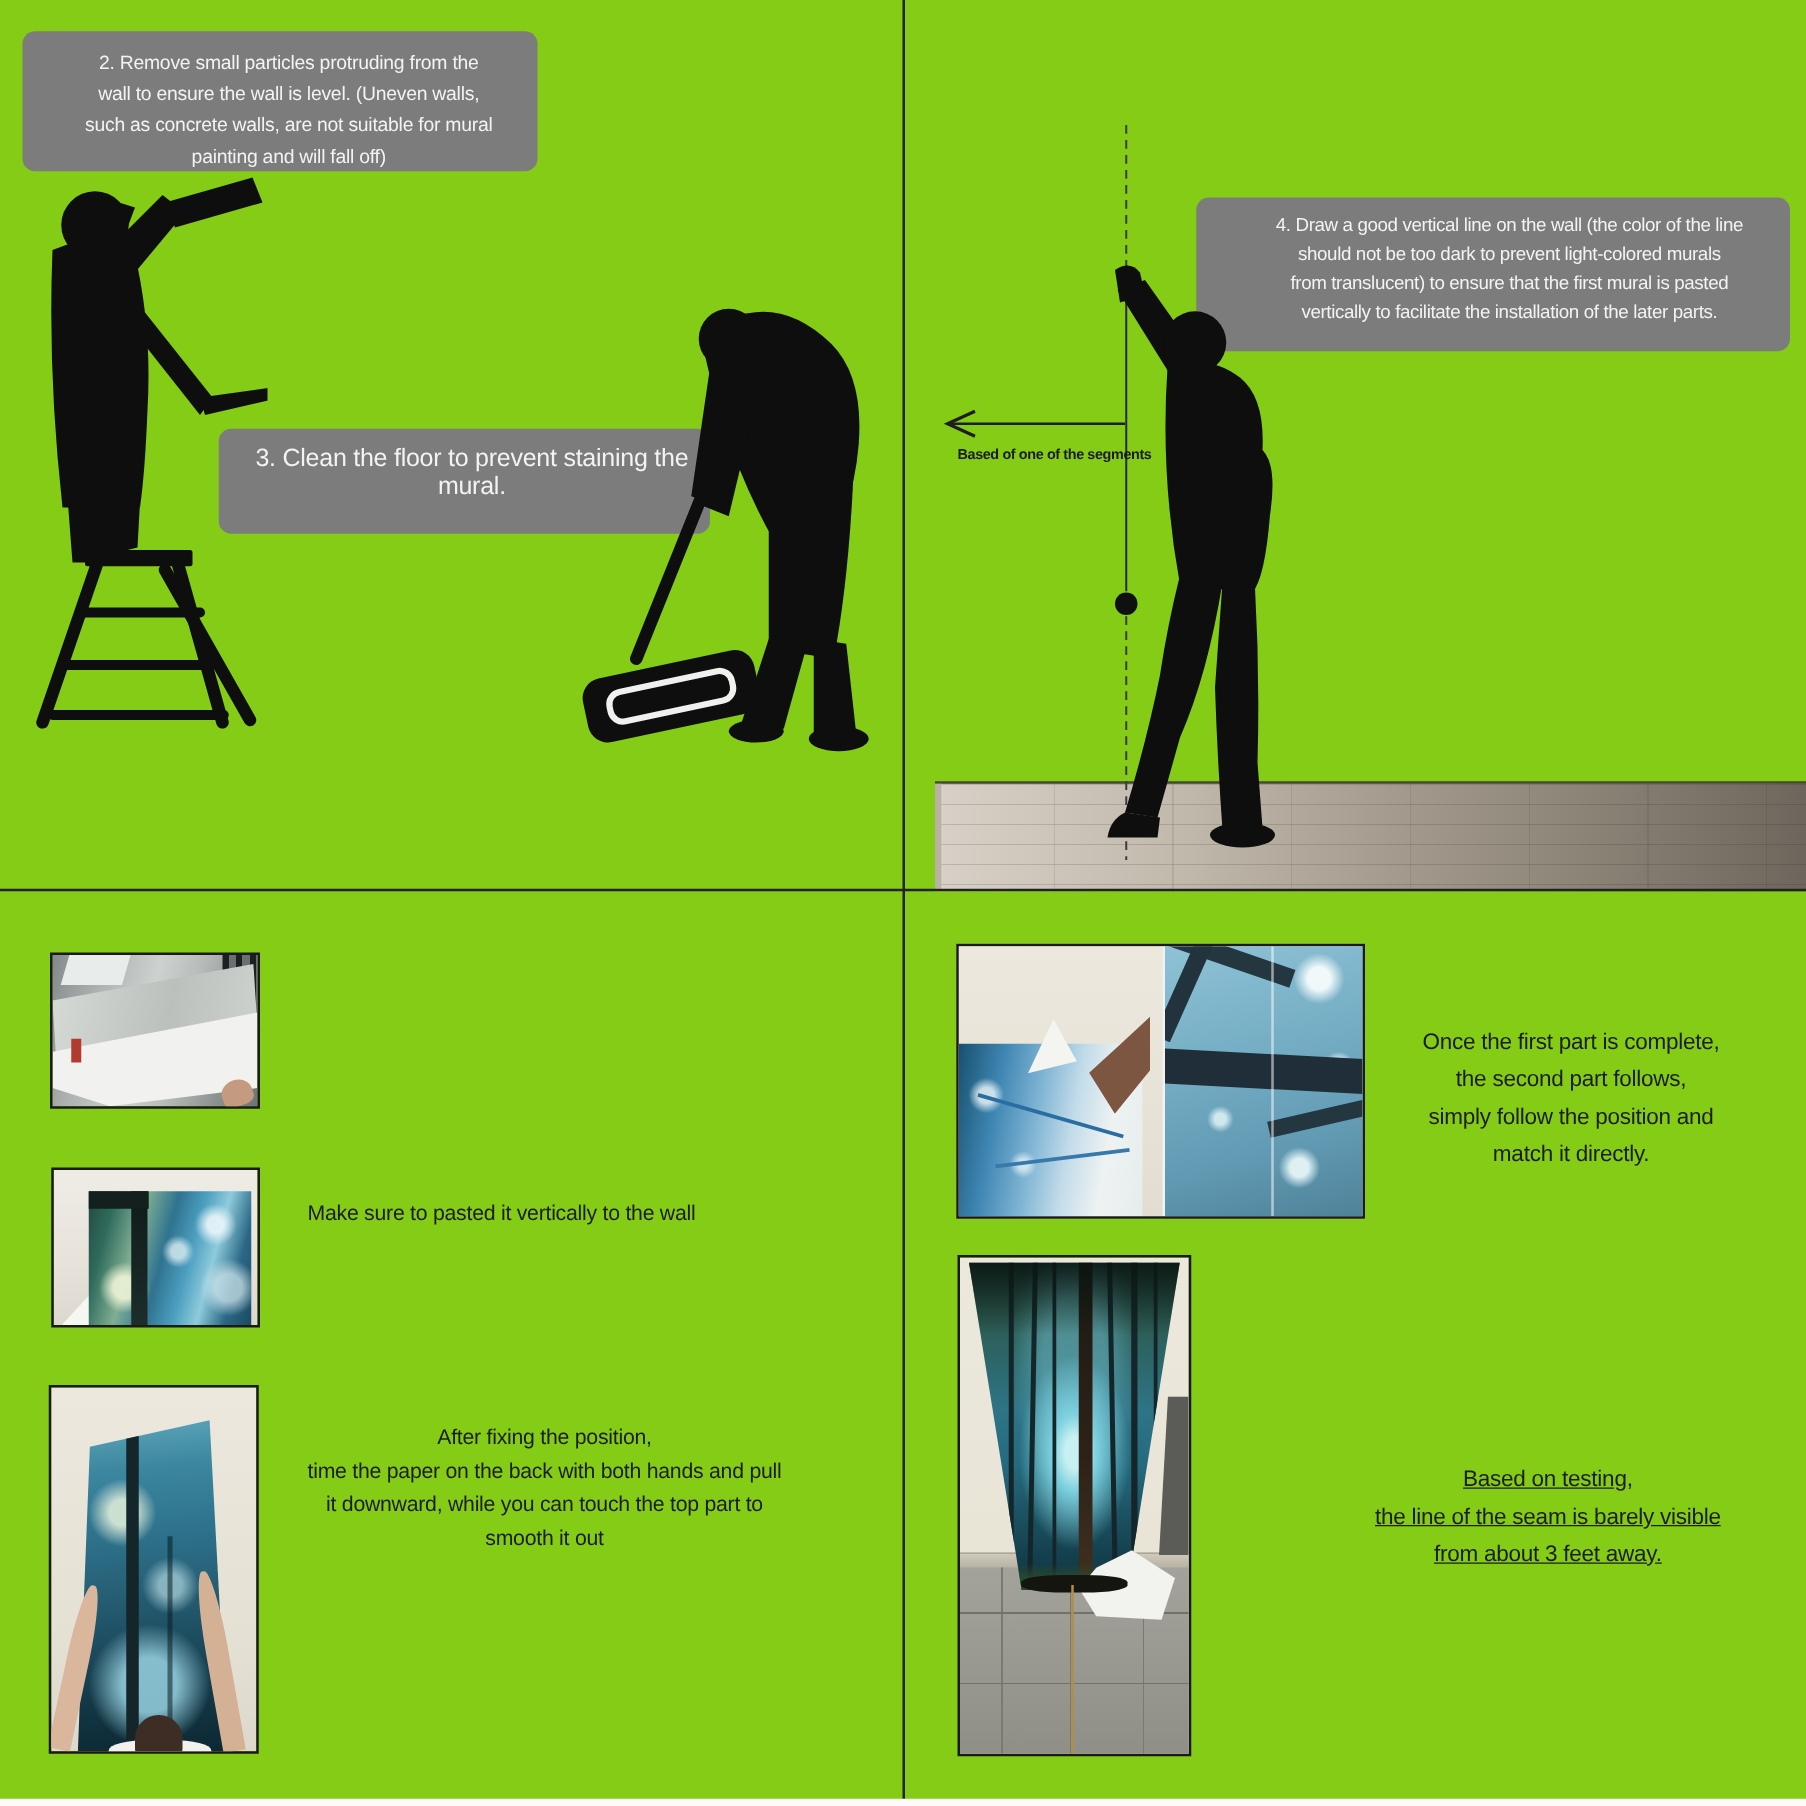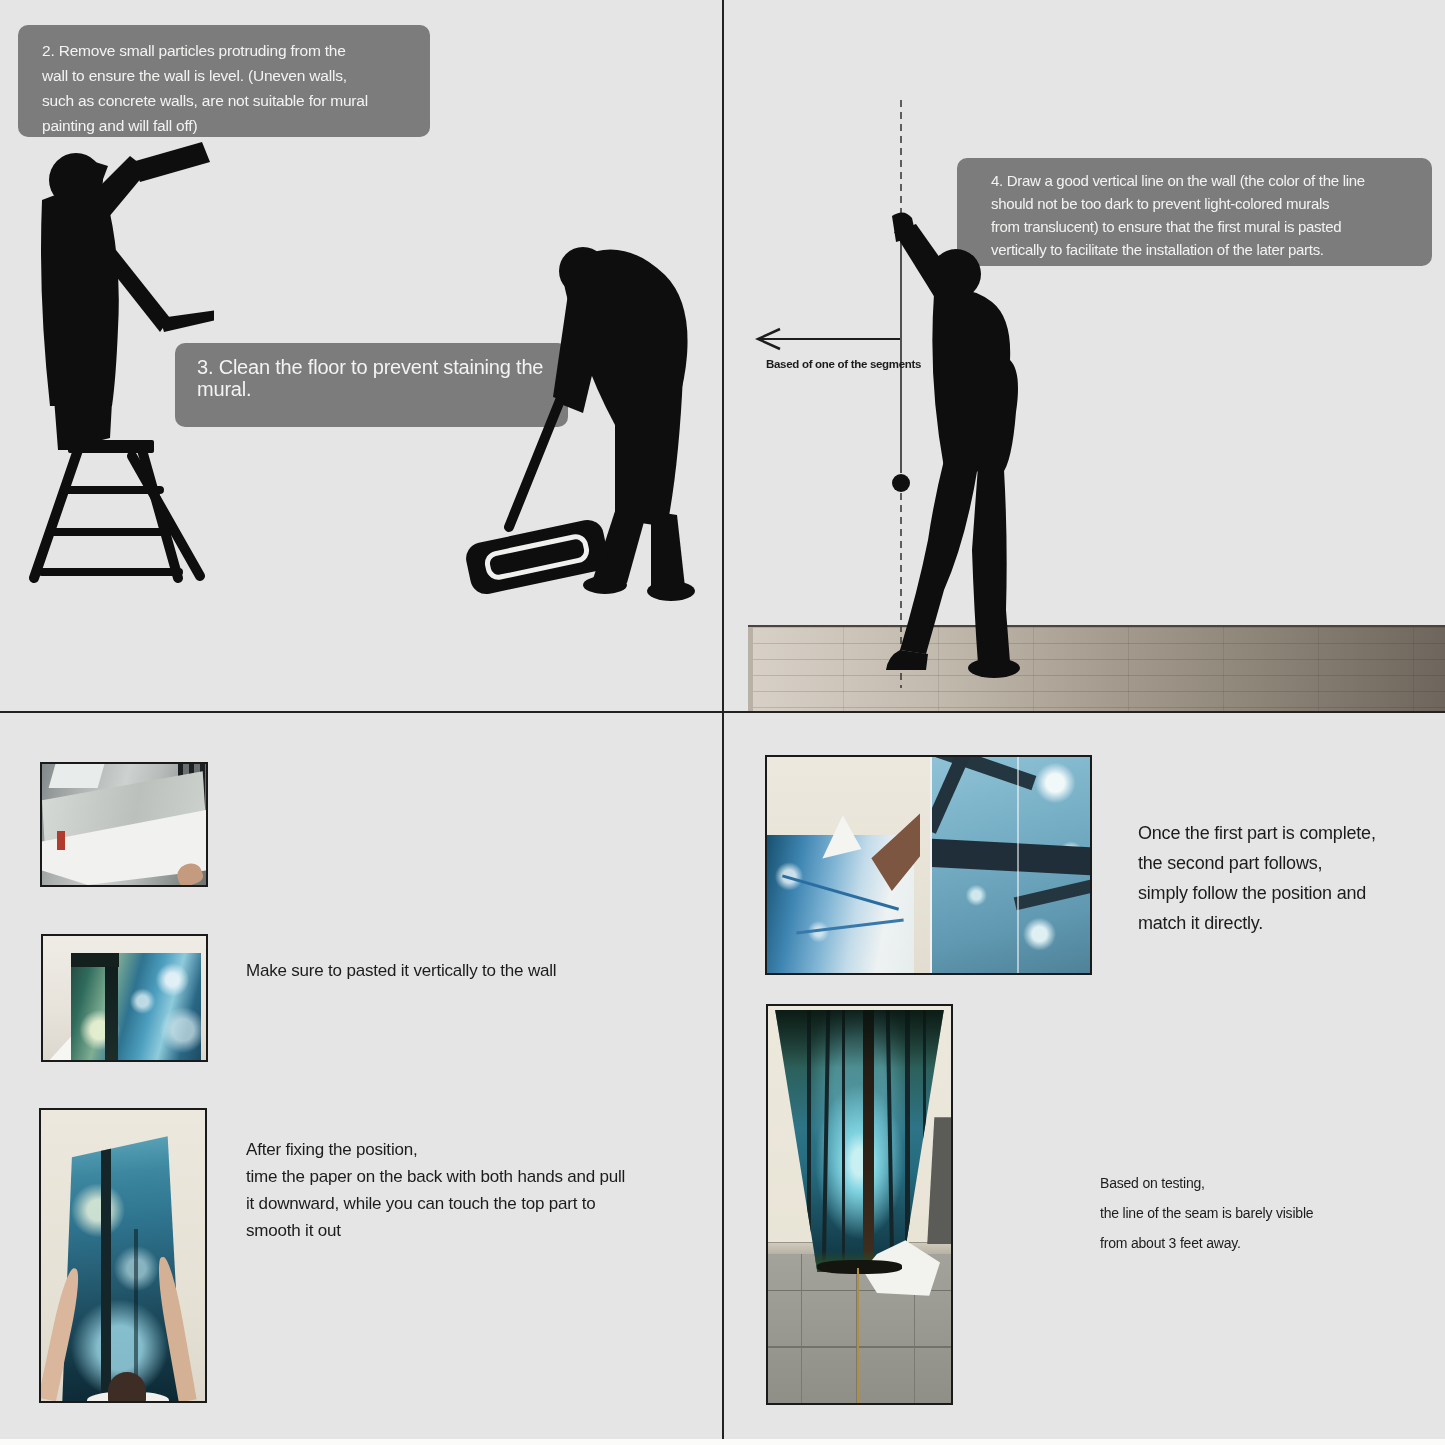--- a/index.html
+++ b/index.html
@@ -1,36 +1,36 @@
 <!DOCTYPE html>
 <html><head>
 <meta charset="utf-8">
 <style>
   html,body{margin:0;padding:0;background:#ffffff;font-family:"Liberation Sans",sans-serif;}
-  .canvas{position:relative;width:1445px;height:1445px;background:#e5e5e5;overflow:hidden;}
+  .canvas{position:relative;width:1445px;height:1445px;background:#84cc16;overflow:hidden;text-align:center;}
   
   .div-v{position:absolute;left:722px;top:0;width:2px;height:1445px;background:#222;}
   .div-h{position:absolute;left:0;top:711px;width:1445px;height:2px;background:#222;}
   .bottom-strip{position:absolute;left:0;bottom:0;width:1445px;height:6px;background:#fbfbfa;}
   
   .gbox{position:absolute;background:#7c7c7c;border-radius:10px;color:#f3f3f2;
         box-sizing:border-box;white-space:pre-line;}
   .gbox.b1{left:18px;top:25px;width:412px;height:112px;padding:13px 10px 0 24px;
            font-size:15.5px;line-height:25px;letter-spacing:-0.2px;}
   .gbox.b3{left:175px;top:343px;width:393px;height:84px;padding:13px 10px 0 22px;
            font-size:20px;line-height:22px;letter-spacing:-0.2px;}
-  .gbox.b4{left:957px;top:158px;width:475px;height:108px;padding:11px 8px 0 34px;
+  .gbox.b4{left:957px;top:158px;width:475px;height:123px;padding:11px 8px 0 34px;
            font-size:15px;line-height:23px;letter-spacing:-0.3px;}
   
   .tip{position:absolute;color:#1c1c1c;white-space:pre-line;letter-spacing:-0.2px;}
   .t1{left:246px;top:778px;font-size:17px;line-height:27px;}
   .t2{left:246px;top:957px;font-size:17px;line-height:27px;}
   .t3{left:246px;top:1136px;font-size:17px;line-height:27px;}
   .t4{left:1138px;top:818px;font-size:18px;line-height:30px;}
-  .t5{left:1100px;top:1168px;font-size:14px;line-height:30px;}
+  .t5{left:1100px;top:1168px;font-size:18px;line-height:30px;text-decoration:underline;}
   .wlabel{position:absolute;left:766px;top:358px;font-size:11.5px;letter-spacing:-0.3px;
           color:#1b1b1b;white-space:nowrap;font-weight:bold;}
   
   .floor{position:absolute;left:748px;top:625px;width:697px;height:86px;
     background:
       repeating-linear-gradient(180deg,rgba(40,32,25,.16) 0 1px,transparent 1px 16px),
       repeating-linear-gradient(90deg,rgba(30,25,20,.10) 0 1px,transparent 1px 95px),
       linear-gradient(90deg,#d8d1c7 0%,#c2b9ad 28%,#a59c8f 52%,#8d8478 74%,#6e665c 100%);
     border-top:2px solid #4a443c;}
   .floor-side{position:absolute;left:748px;top:627px;width:5px;height:84px;background:#b9b1a5;}

